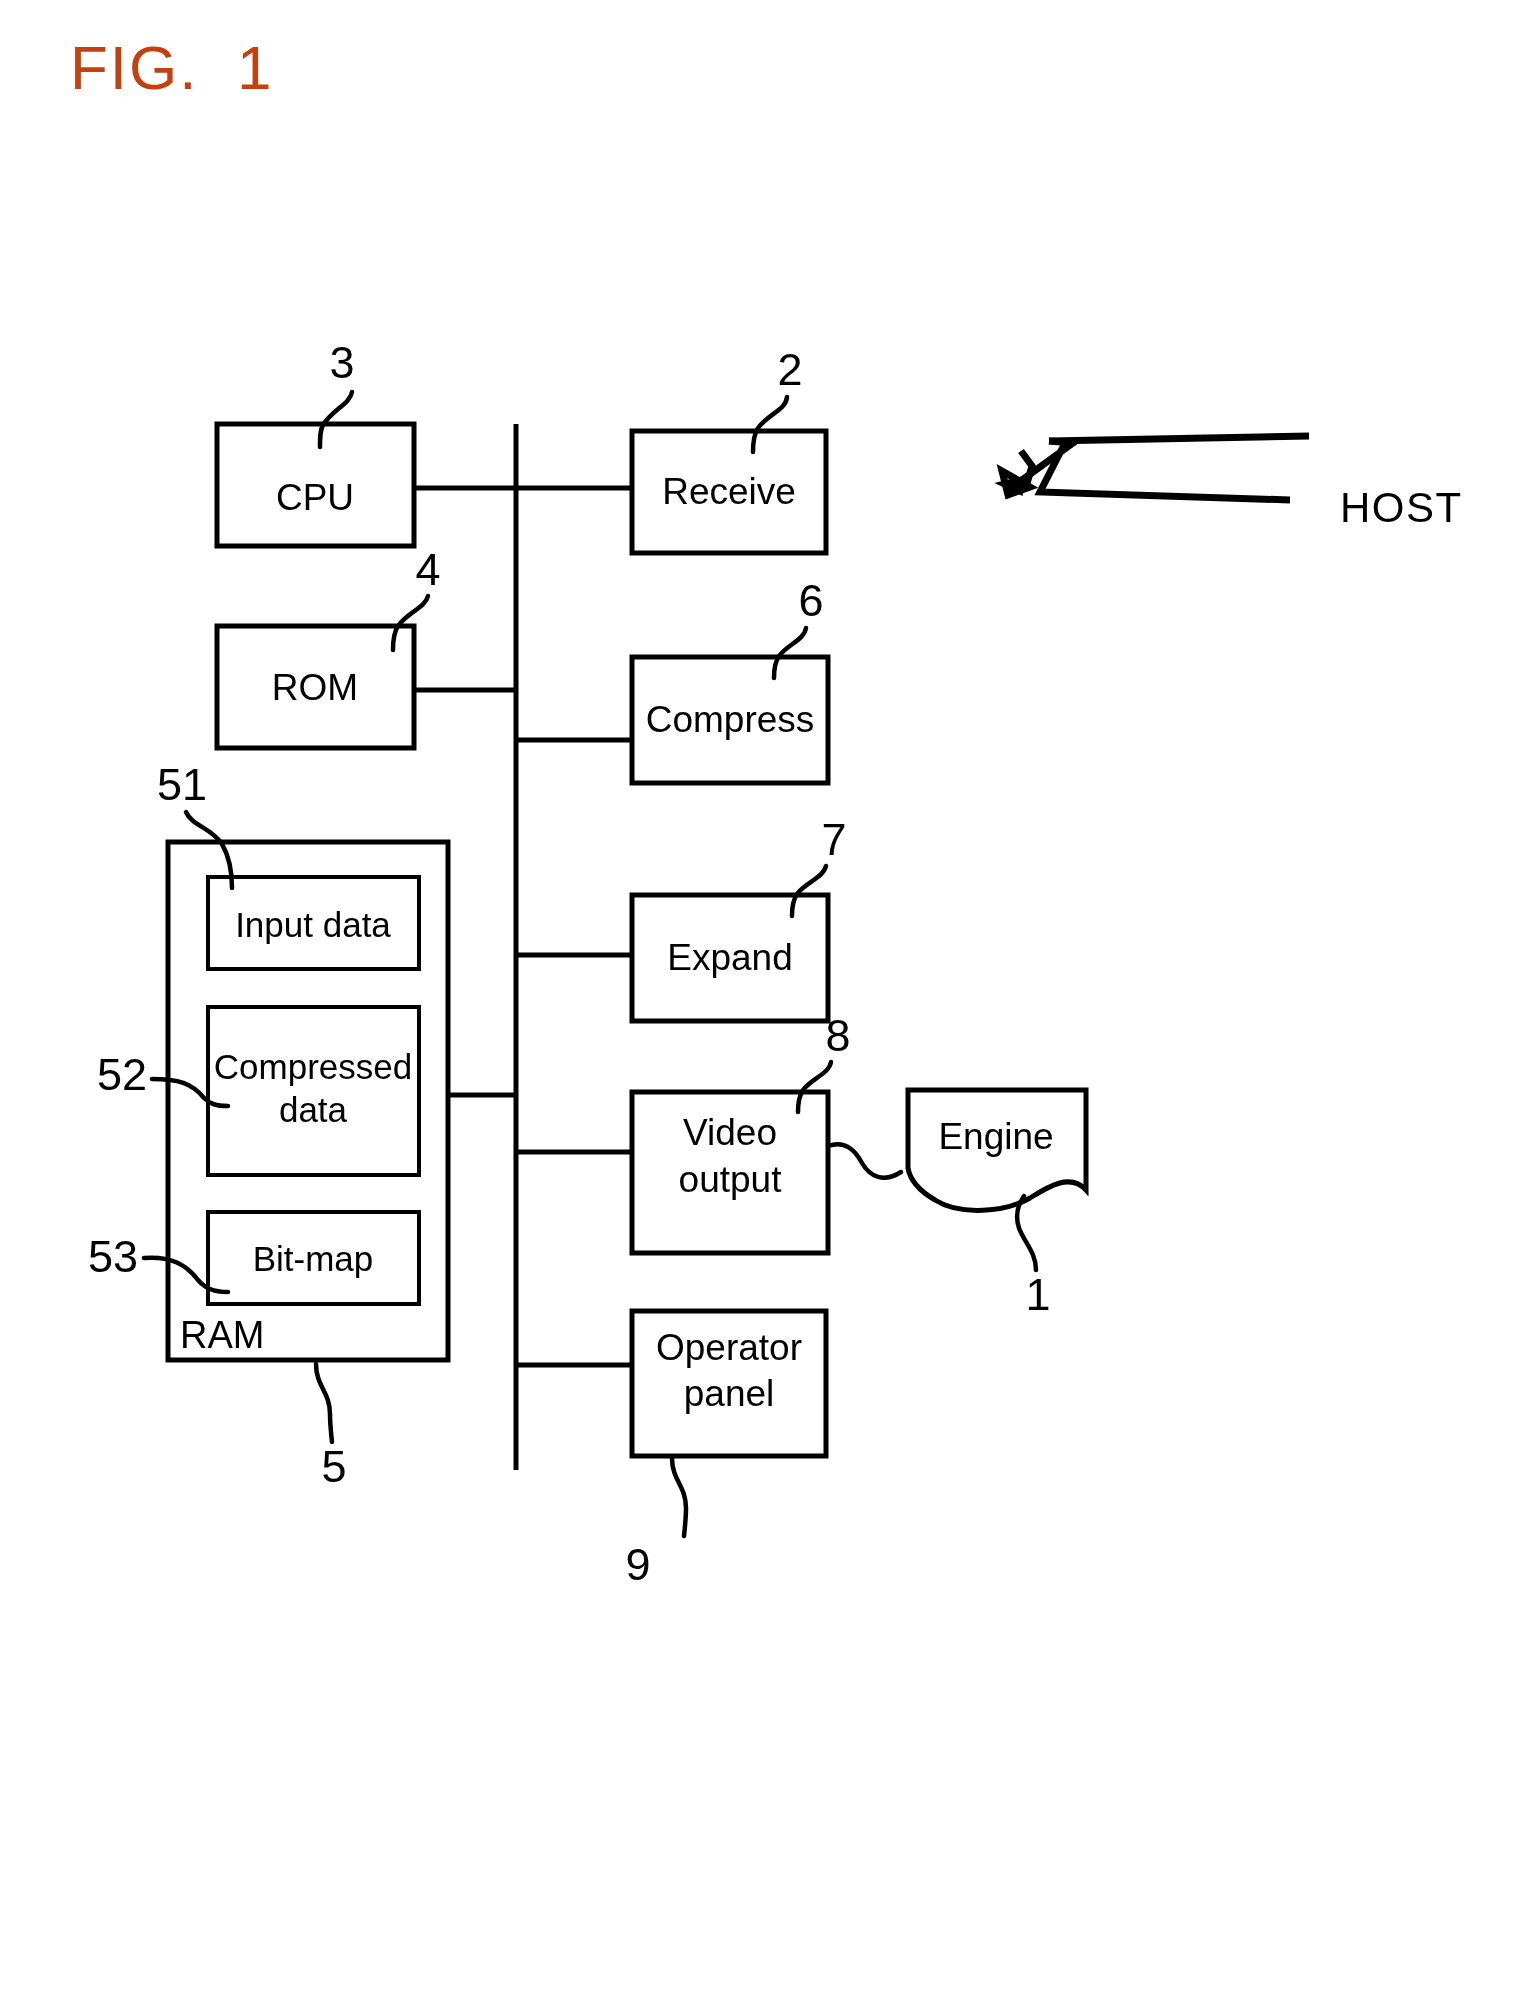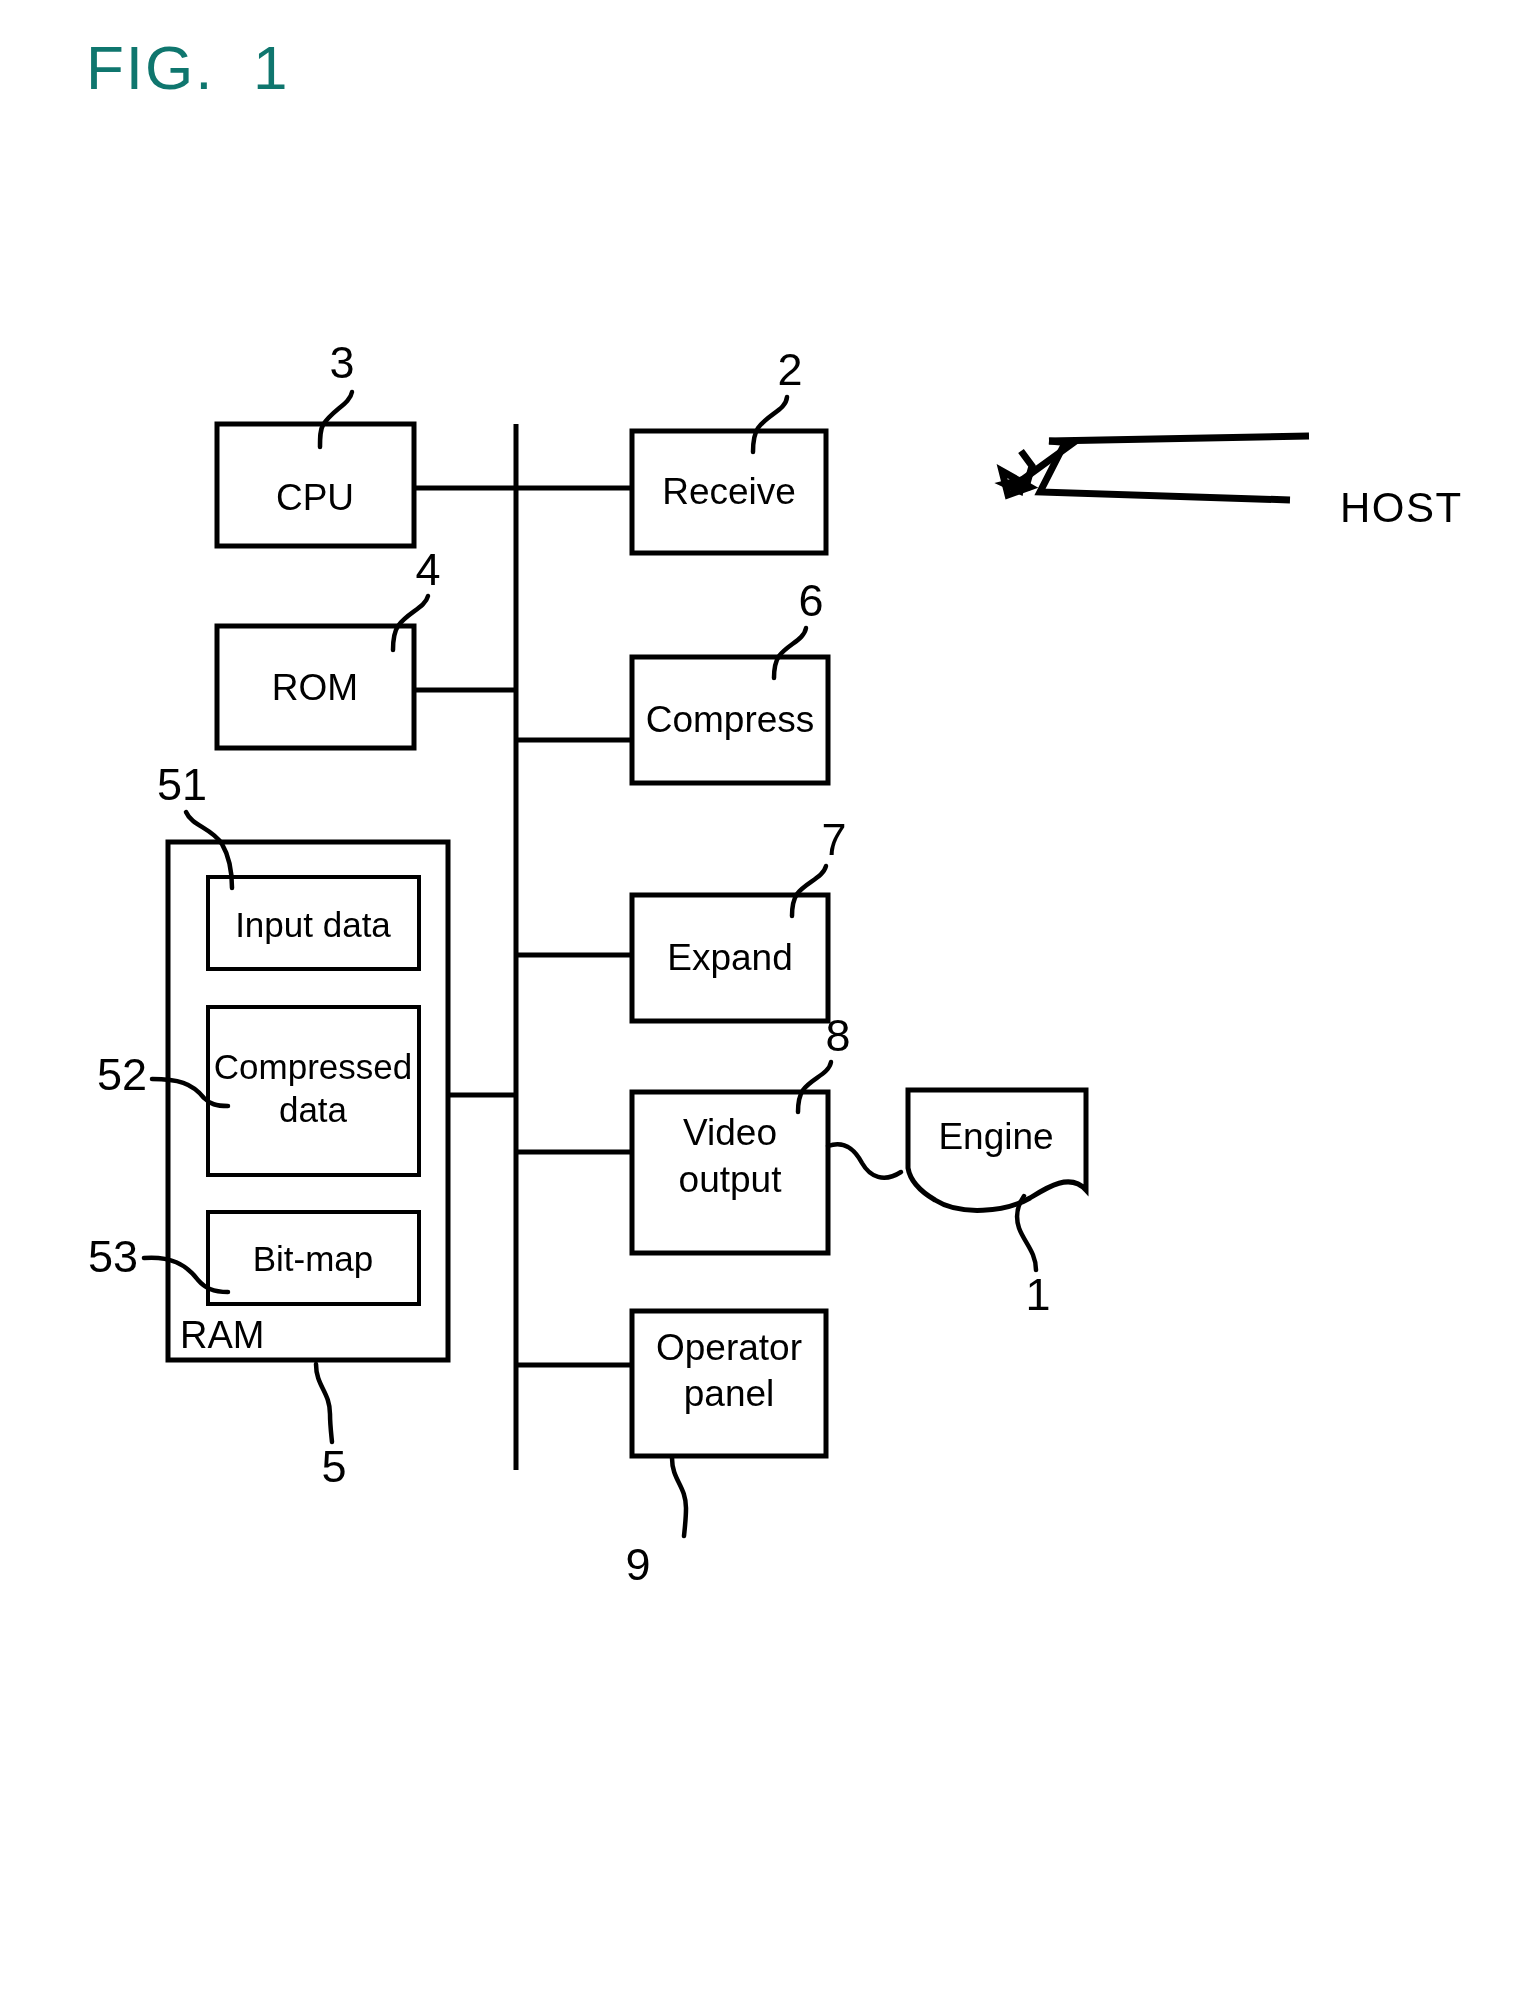--- a/index.html
+++ b/index.html
@@ -24,26 +24,26 @@
   svg.diagram {
     position: absolute;
     left: 0;
     top: 0;
     width: 1534px;
     height: 1994px;
     display: block;
   }
   .fig-title {
     position: absolute;
-    left: 86px;
+    left: 70px;
     top: 32px;
     font-size: 62px;
     letter-spacing: 2px;
     font-weight: 400;
-    color: #0f766e;
+    color: #c2410c;
     white-space: pre;
   }
   text {
     font-family: "Liberation Sans", sans-serif;
     fill: #000;
   }
   .box-label {
     font-size: 37px;
   }
   .box-label-sm {

